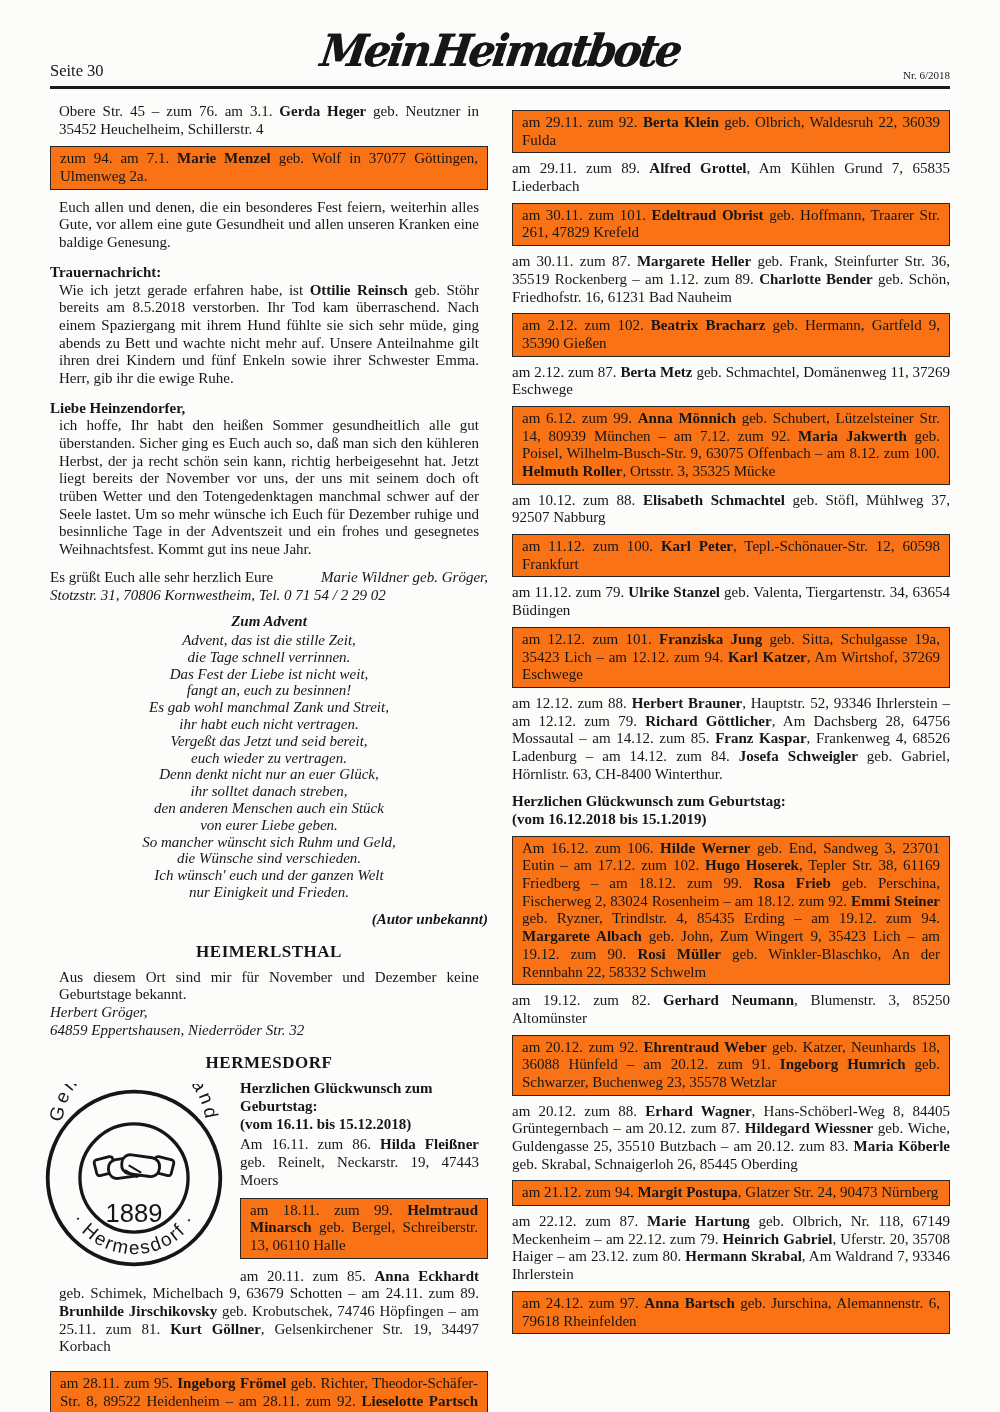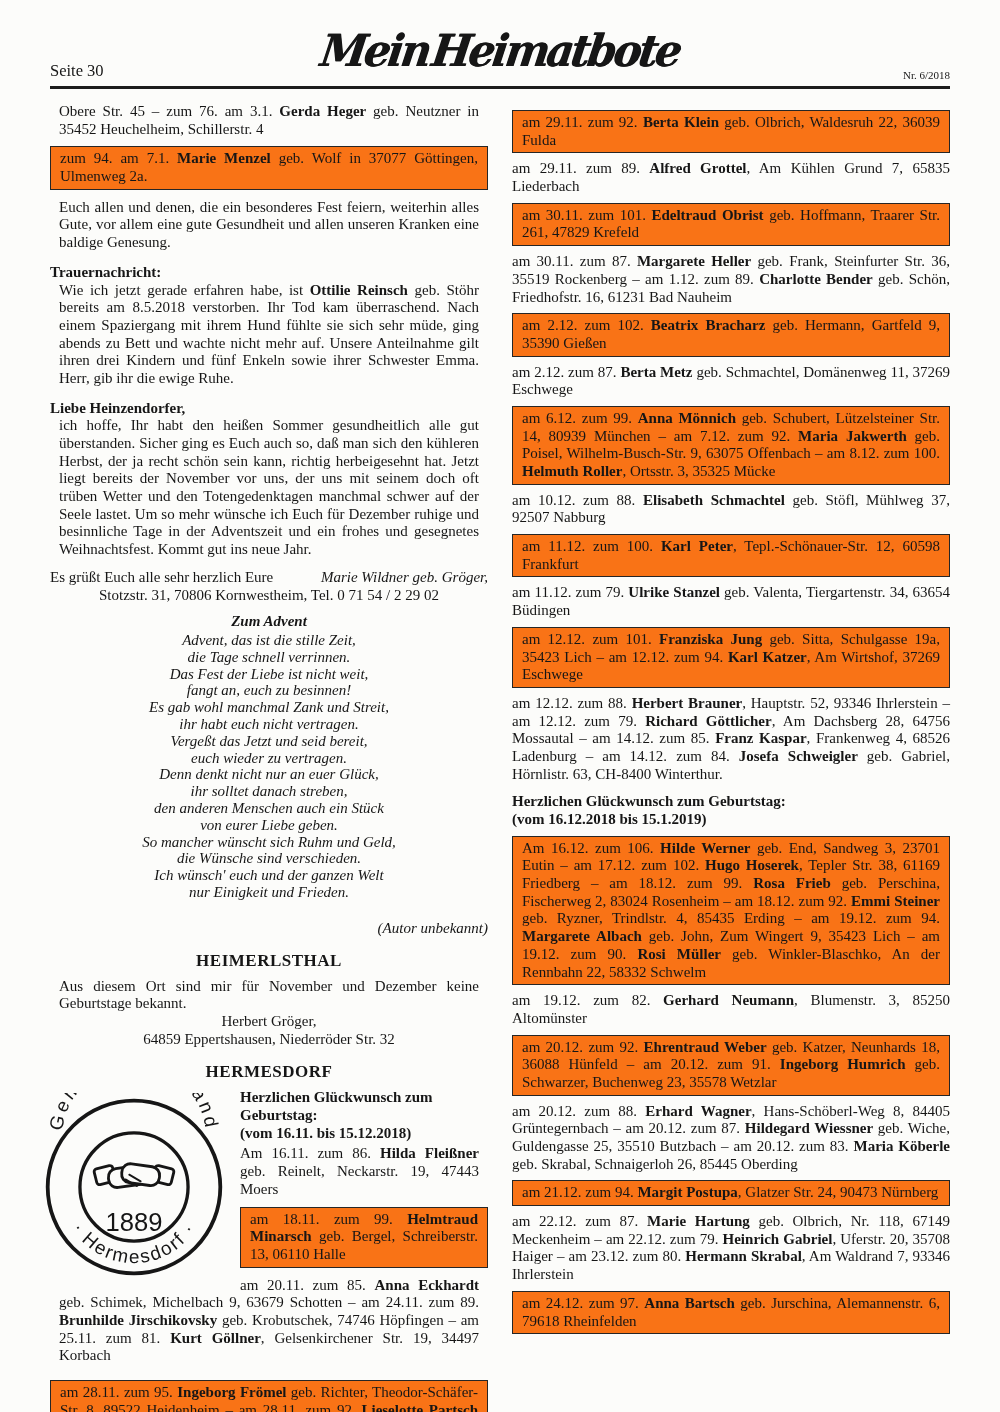--- a/index.html
+++ b/index.html
@@ -14,26 +14,26 @@
   .columns{display:flex;gap:24px;margin-top:14px;}
   .col{flex:0 0 438px;width:438px;font-size:15px;line-height:1.18;text-align:justify;}
   .b{font-weight:bold;}
   .i{font-style:italic;}
   .para{margin:0 9px 8px;}
   .entry{margin:7px 0;}
   .boxed{background:#f97316;border:1.5px solid #262626;padding:3px 9px;overflow:hidden;}
   .inline-heading{font-weight:bold;margin-top:12px;}
   .section-heading{font-weight:bold;text-align:center;font-size:17px;margin:14px 0 7px;letter-spacing:0.5px;}
   .bold-line{font-weight:bold;text-align:left;}
-  .right-line{text-align:center;}
+  .right-line{text-align:left;font-style:italic;}
   .sig-row{display:flex;justify-content:space-between;margin-top:10px;}
   .poem{margin:9px 0 10px;text-align:center;font-style:italic;line-height:1.12;}
   .poem-title{font-weight:bold;margin-bottom:2px;}
   .poem-line{}
-  .poem-credit{text-align:right;margin-top:19px;}
+  .poem-credit{text-align:right;margin-top:10px;font-weight:bold;}
   .seal{float:left;width:184px;height:188px;margin:4px 14px 2px -8px;}
   .seal-text{font-family:"Liberation Sans",sans-serif;font-size:20px;letter-spacing:3.5px;fill:#161616;}
   .seal-text-bottom{font-family:"Liberation Sans",sans-serif;font-size:20px;letter-spacing:2px;fill:#161616;}
   .seal-year{font-family:"Liberation Sans",sans-serif;font-size:27px;fill:#161616;}
   .clear{clear:both;}
 </style>
 </head>
 <body>
 
 <div class="page">

